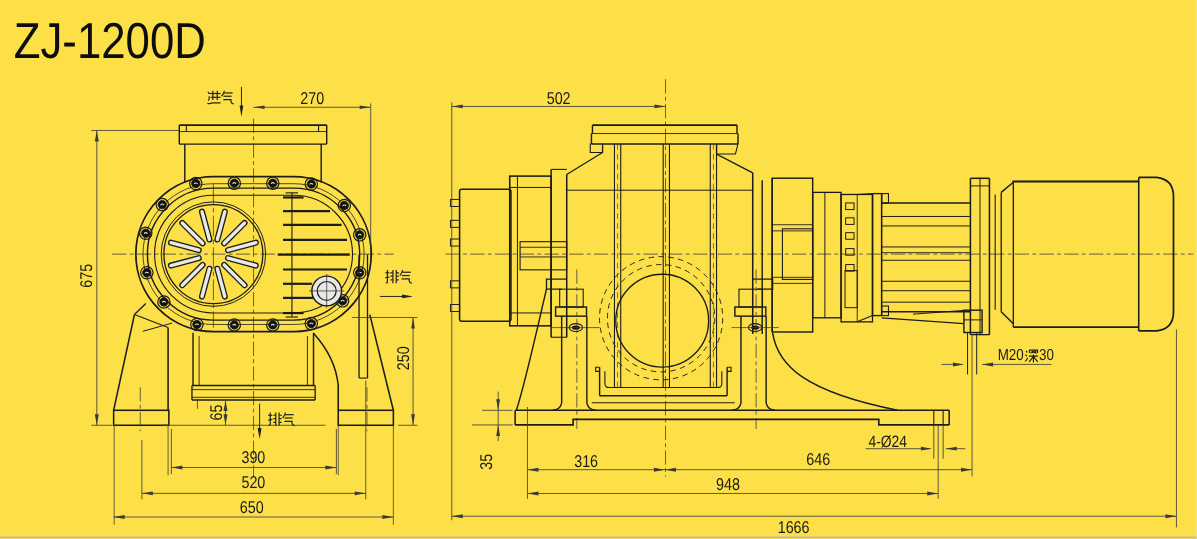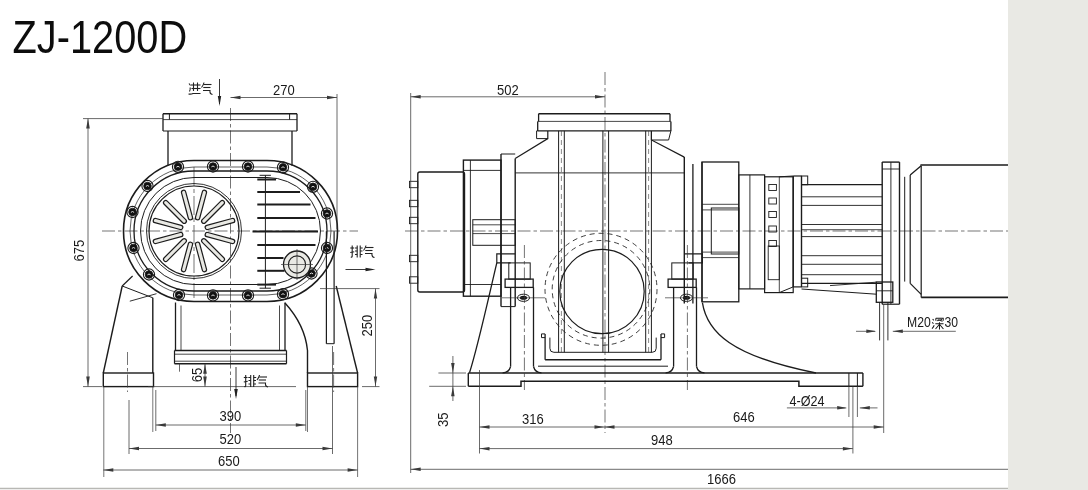--- a/index.html
+++ b/index.html
@@ -1,17 +1,17 @@
 <!DOCTYPE html>
 <html><head><meta charset="utf-8"><style>
 html,body{margin:0;padding:0;background:#e9e9e4;}
 text{font-family:"Liberation Sans",sans-serif;}
 </style></head>
 <body>
-<div style="position:relative;width:1008px;height:490px;background:#ffffff;overflow:hidden">
+<div style="position:relative;width:1088px;height:490px;background:#fde047;overflow:hidden">
 
 <svg width="1088" height="490" viewBox="0 0 1088 490" style="position:absolute;left:0;top:0">
 <line x1="0" y1="488.5" x2="1088" y2="488.5" stroke="#b8b8b4" stroke-width="1.5"></line>
 <text x="0" y="0" font-size="46" fill="#0d0d0d" transform="translate(12.5 52.9) scale(0.865 1)">ZJ-1200D</text>
 <line x1="102.0" y1="231.0" x2="358.0" y2="231.0" stroke="#3a3a3a" stroke-width="0.7" stroke-linecap="butt" stroke-dasharray="13 3 3.5 3"></line>
       <line x1="230.5" y1="108.0" x2="230.5" y2="433.0" stroke="#3a3a3a" stroke-width="0.7" stroke-linecap="butt" stroke-dasharray="13 3 3.5 3"></line>
       <line x1="194.0" y1="167.0" x2="194.0" y2="298.0" stroke="#3a3a3a" stroke-width="0.7" stroke-linecap="butt" stroke-dasharray="19 3 4 3"></line>
       <line x1="163.0" y1="113.7" x2="297.0" y2="113.7" stroke="#1c1c1c" stroke-width="1.5" stroke-linecap="butt"></line>
       <line x1="163.0" y1="119.6" x2="297.0" y2="119.6" stroke="#1c1c1c" stroke-width="0.8" stroke-linecap="butt"></line>
       <line x1="163.0" y1="131.0" x2="297.0" y2="131.0" stroke="#1c1c1c" stroke-width="1.2" stroke-linecap="butt"></line>

